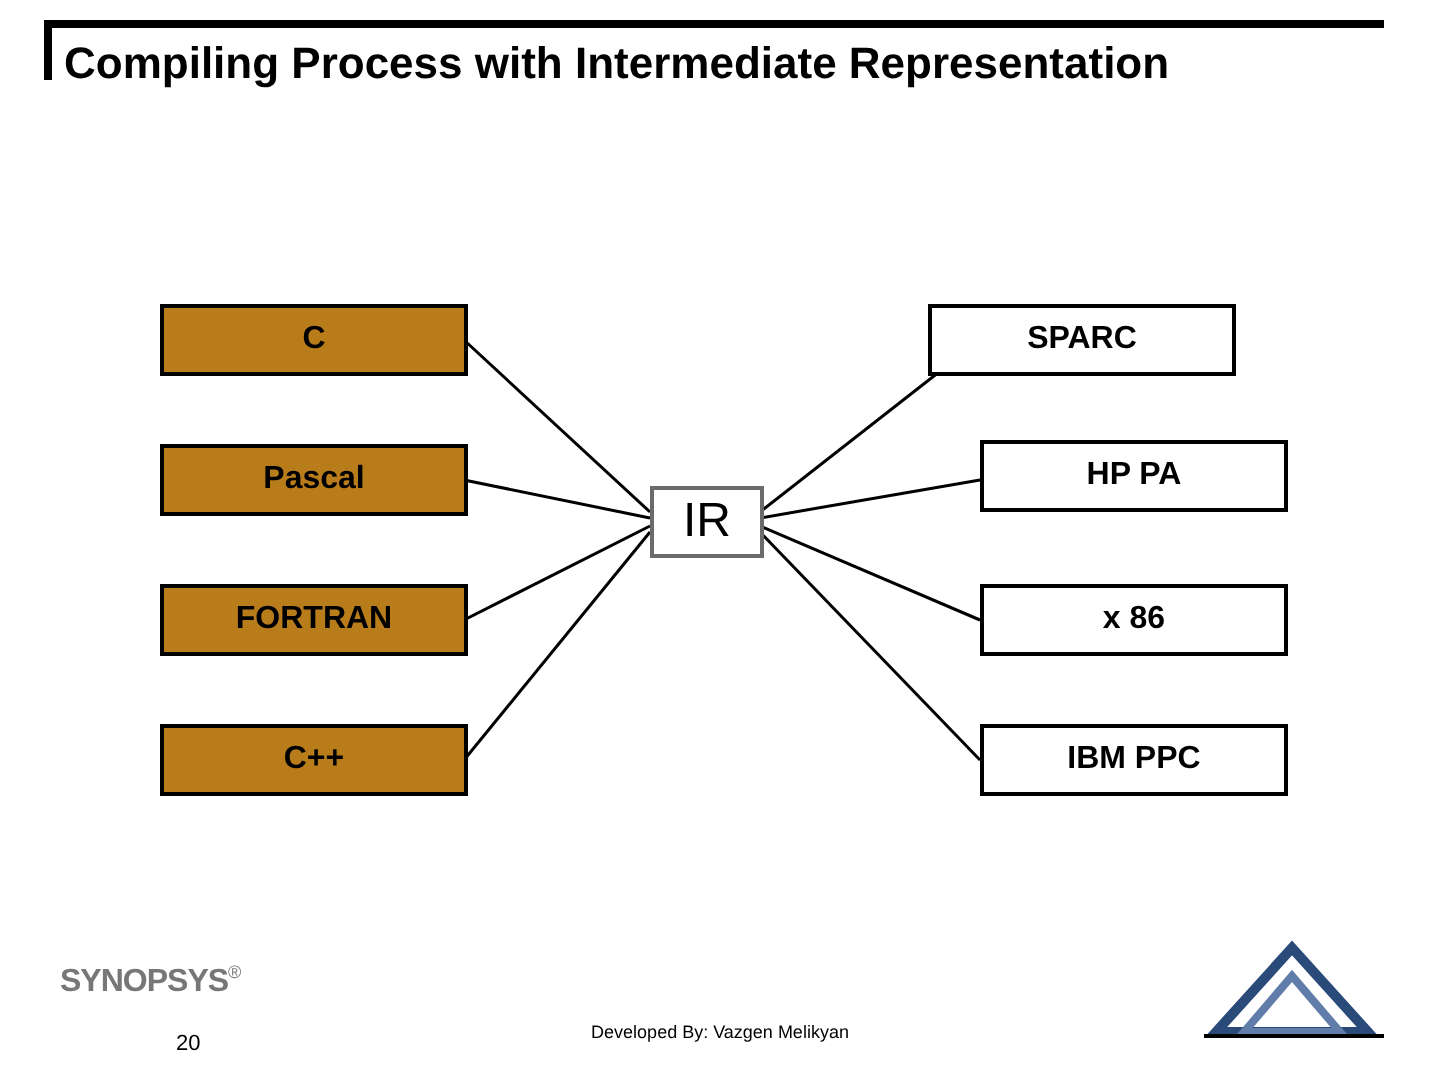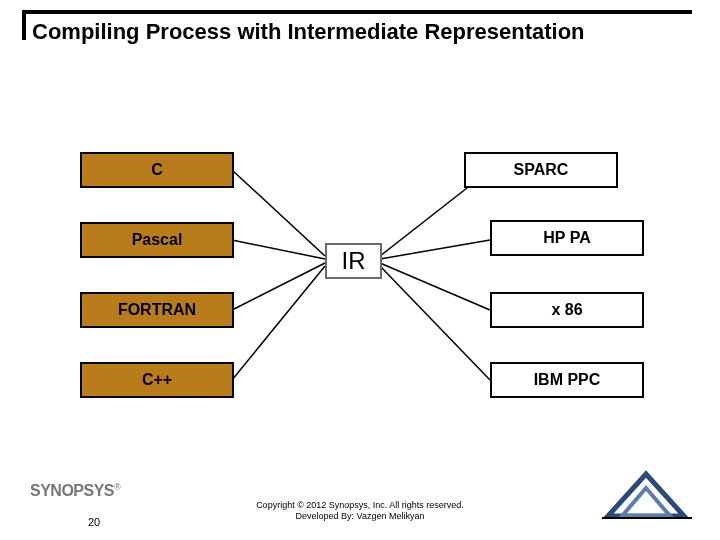--- a/index.html
+++ b/index.html
@@ -47,21 +47,20 @@
 <div class="node target tgt-bg" style="left:464px;top:152px">SPARC</div>
 <div class="node target tgt-bg" style="left:490px;top:220px">HP PA</div>
 <div class="node target tgt-bg" style="left:490px;top:292px">x 86</div>
 <div class="node target tgt-bg" style="left:490px;top:362px">IBM PPC</div>
 
 <div class="ir-box" style="left:325px;top:243px;width:53px;height:32px;line-height:32px">IR</div>
 
 <div class="logo-synopsys"><span>SYNOPSYS</span><sup>®</sup></div>
 
 <div class="footer-text">
-  <div>Copyright © 2012 Synopsys, Inc. All rights reserved.</div>
   <div>Developed By: Vazgen Melikyan</div>
 </div>
 
 <div class="page-num">20</div>
 
 <div class="triangle-logo">
   <svg viewBox="0 0 90 52" width="90" height="52">
     <polygon points="6,48 44,6 82,48" fill="none" stroke="#2a4a7a" stroke-width="5"></polygon>
     <polygon points="20,48 44,20 68,48" fill="none" stroke="#5f7da8" stroke-width="4"></polygon>
     <line x1="0" y1="50" x2="90" y2="50" stroke="#000" stroke-width="2"></line>

